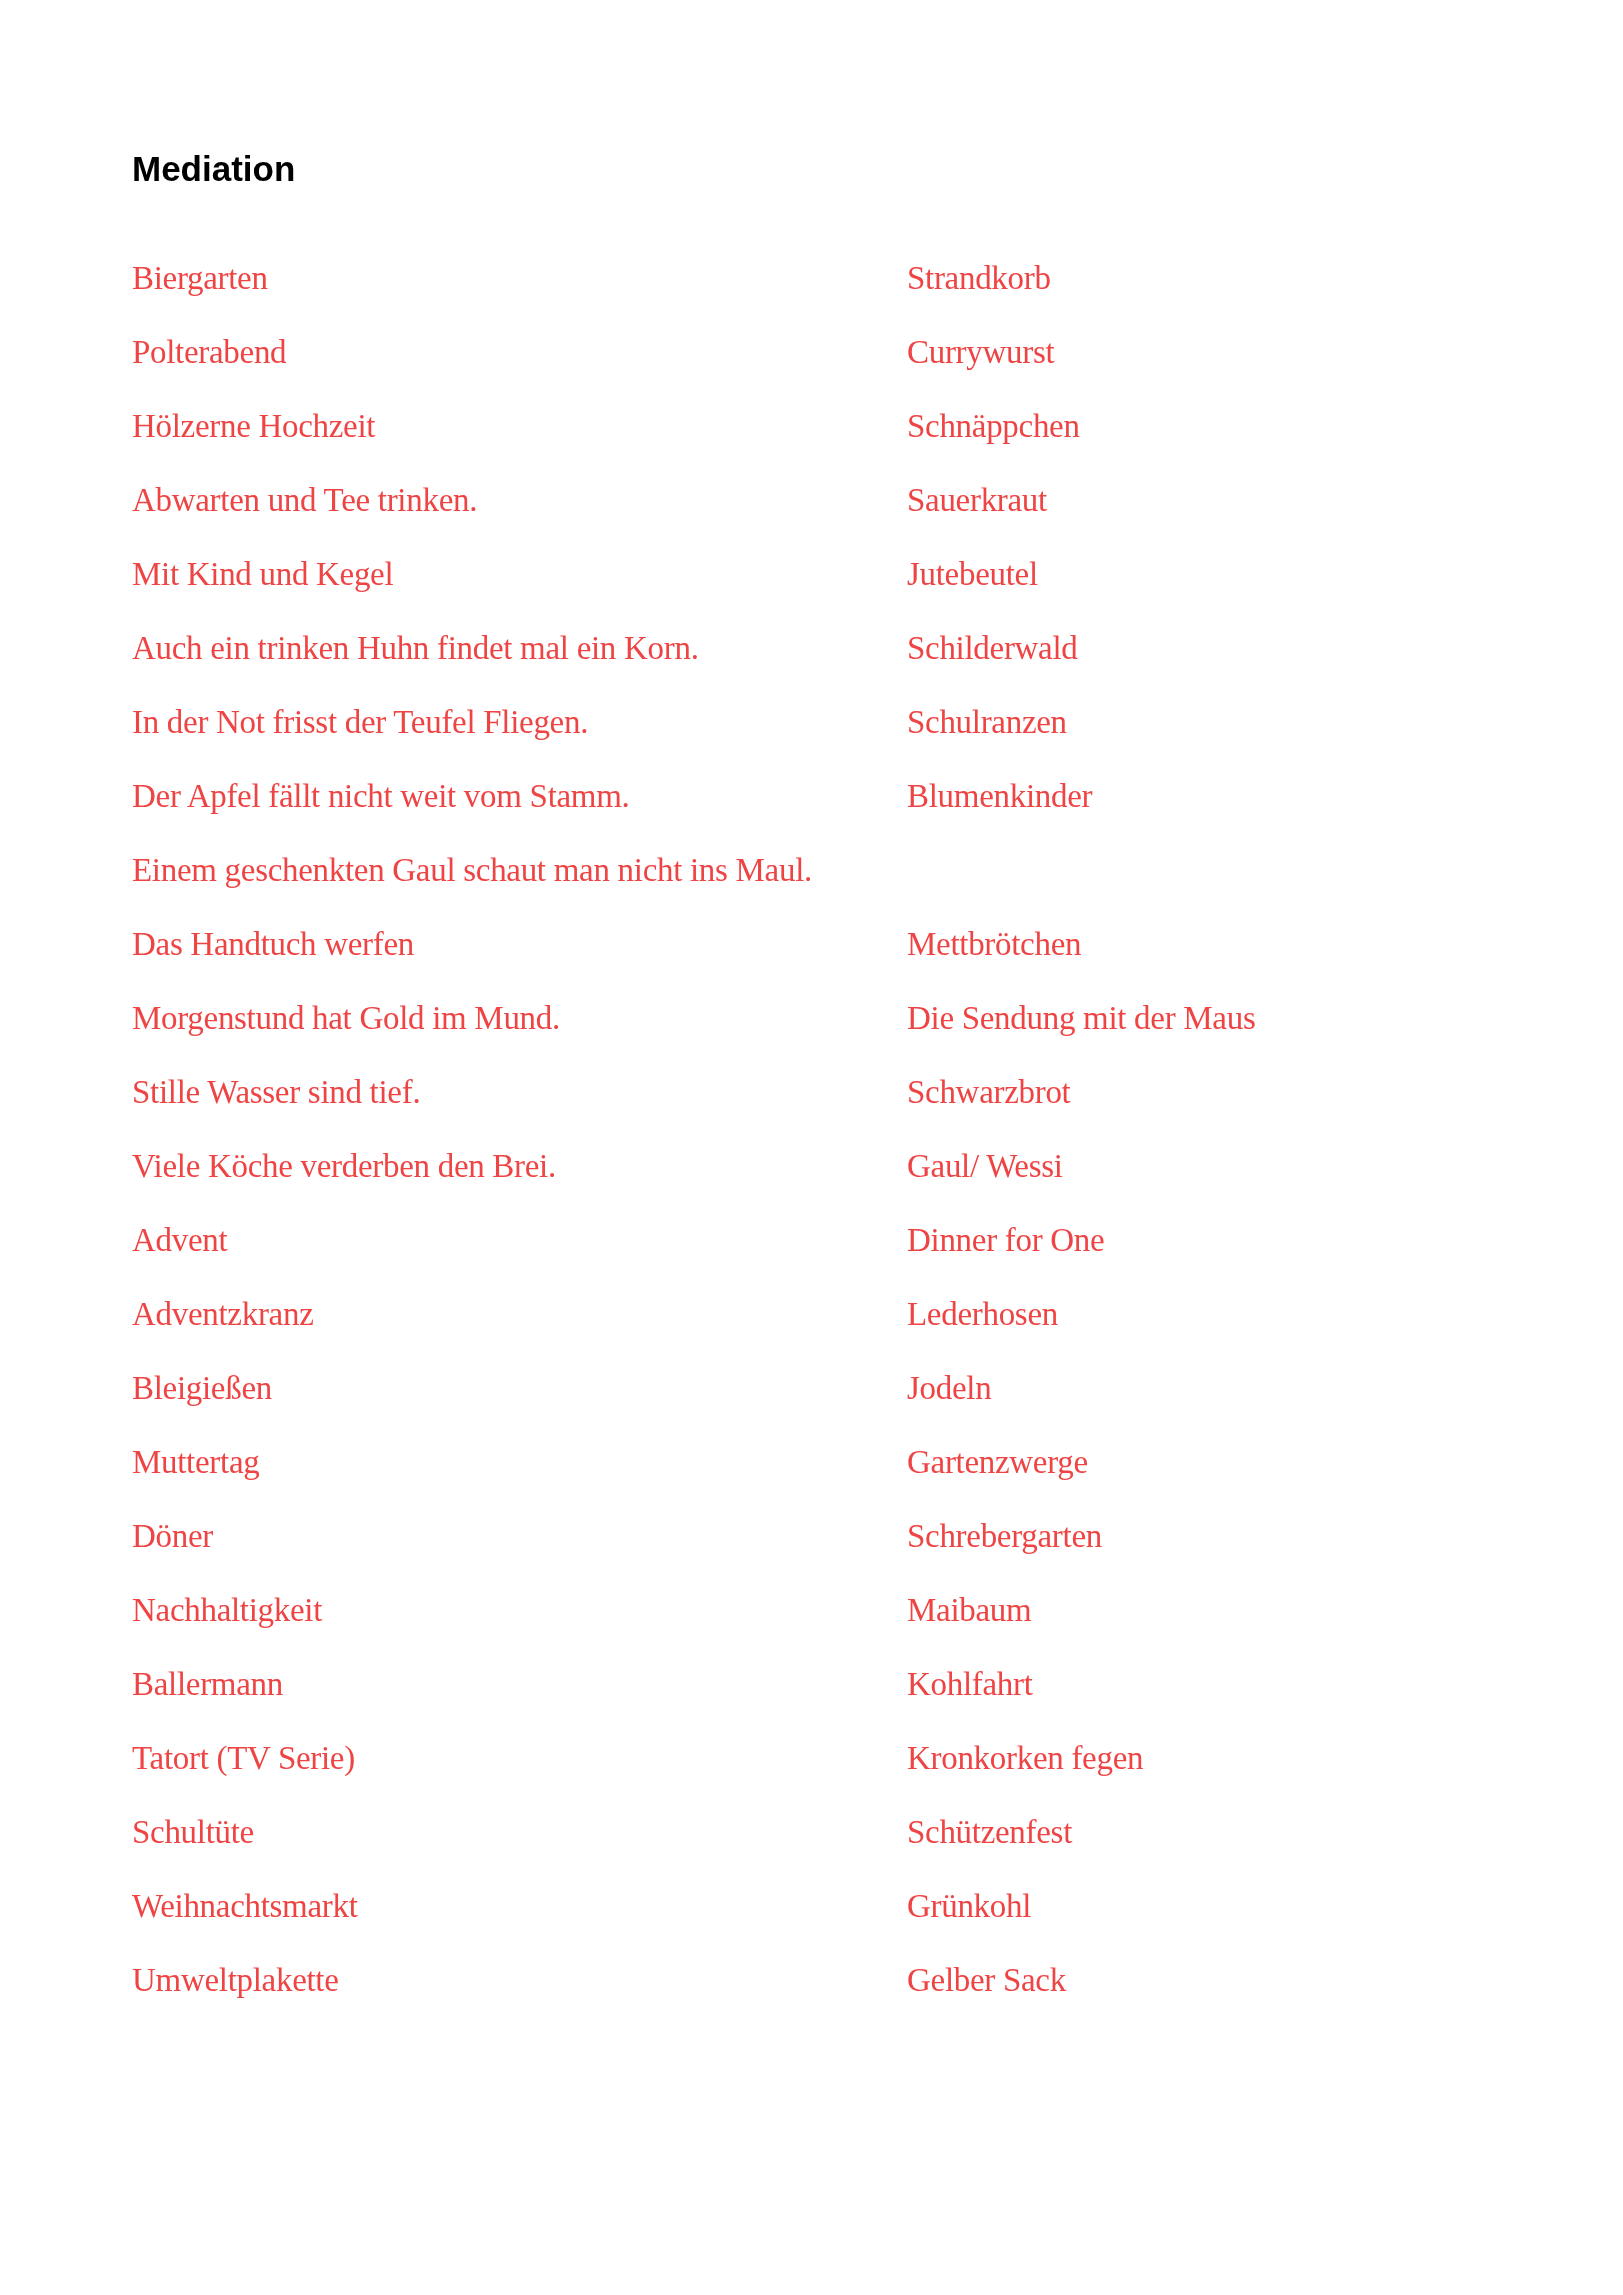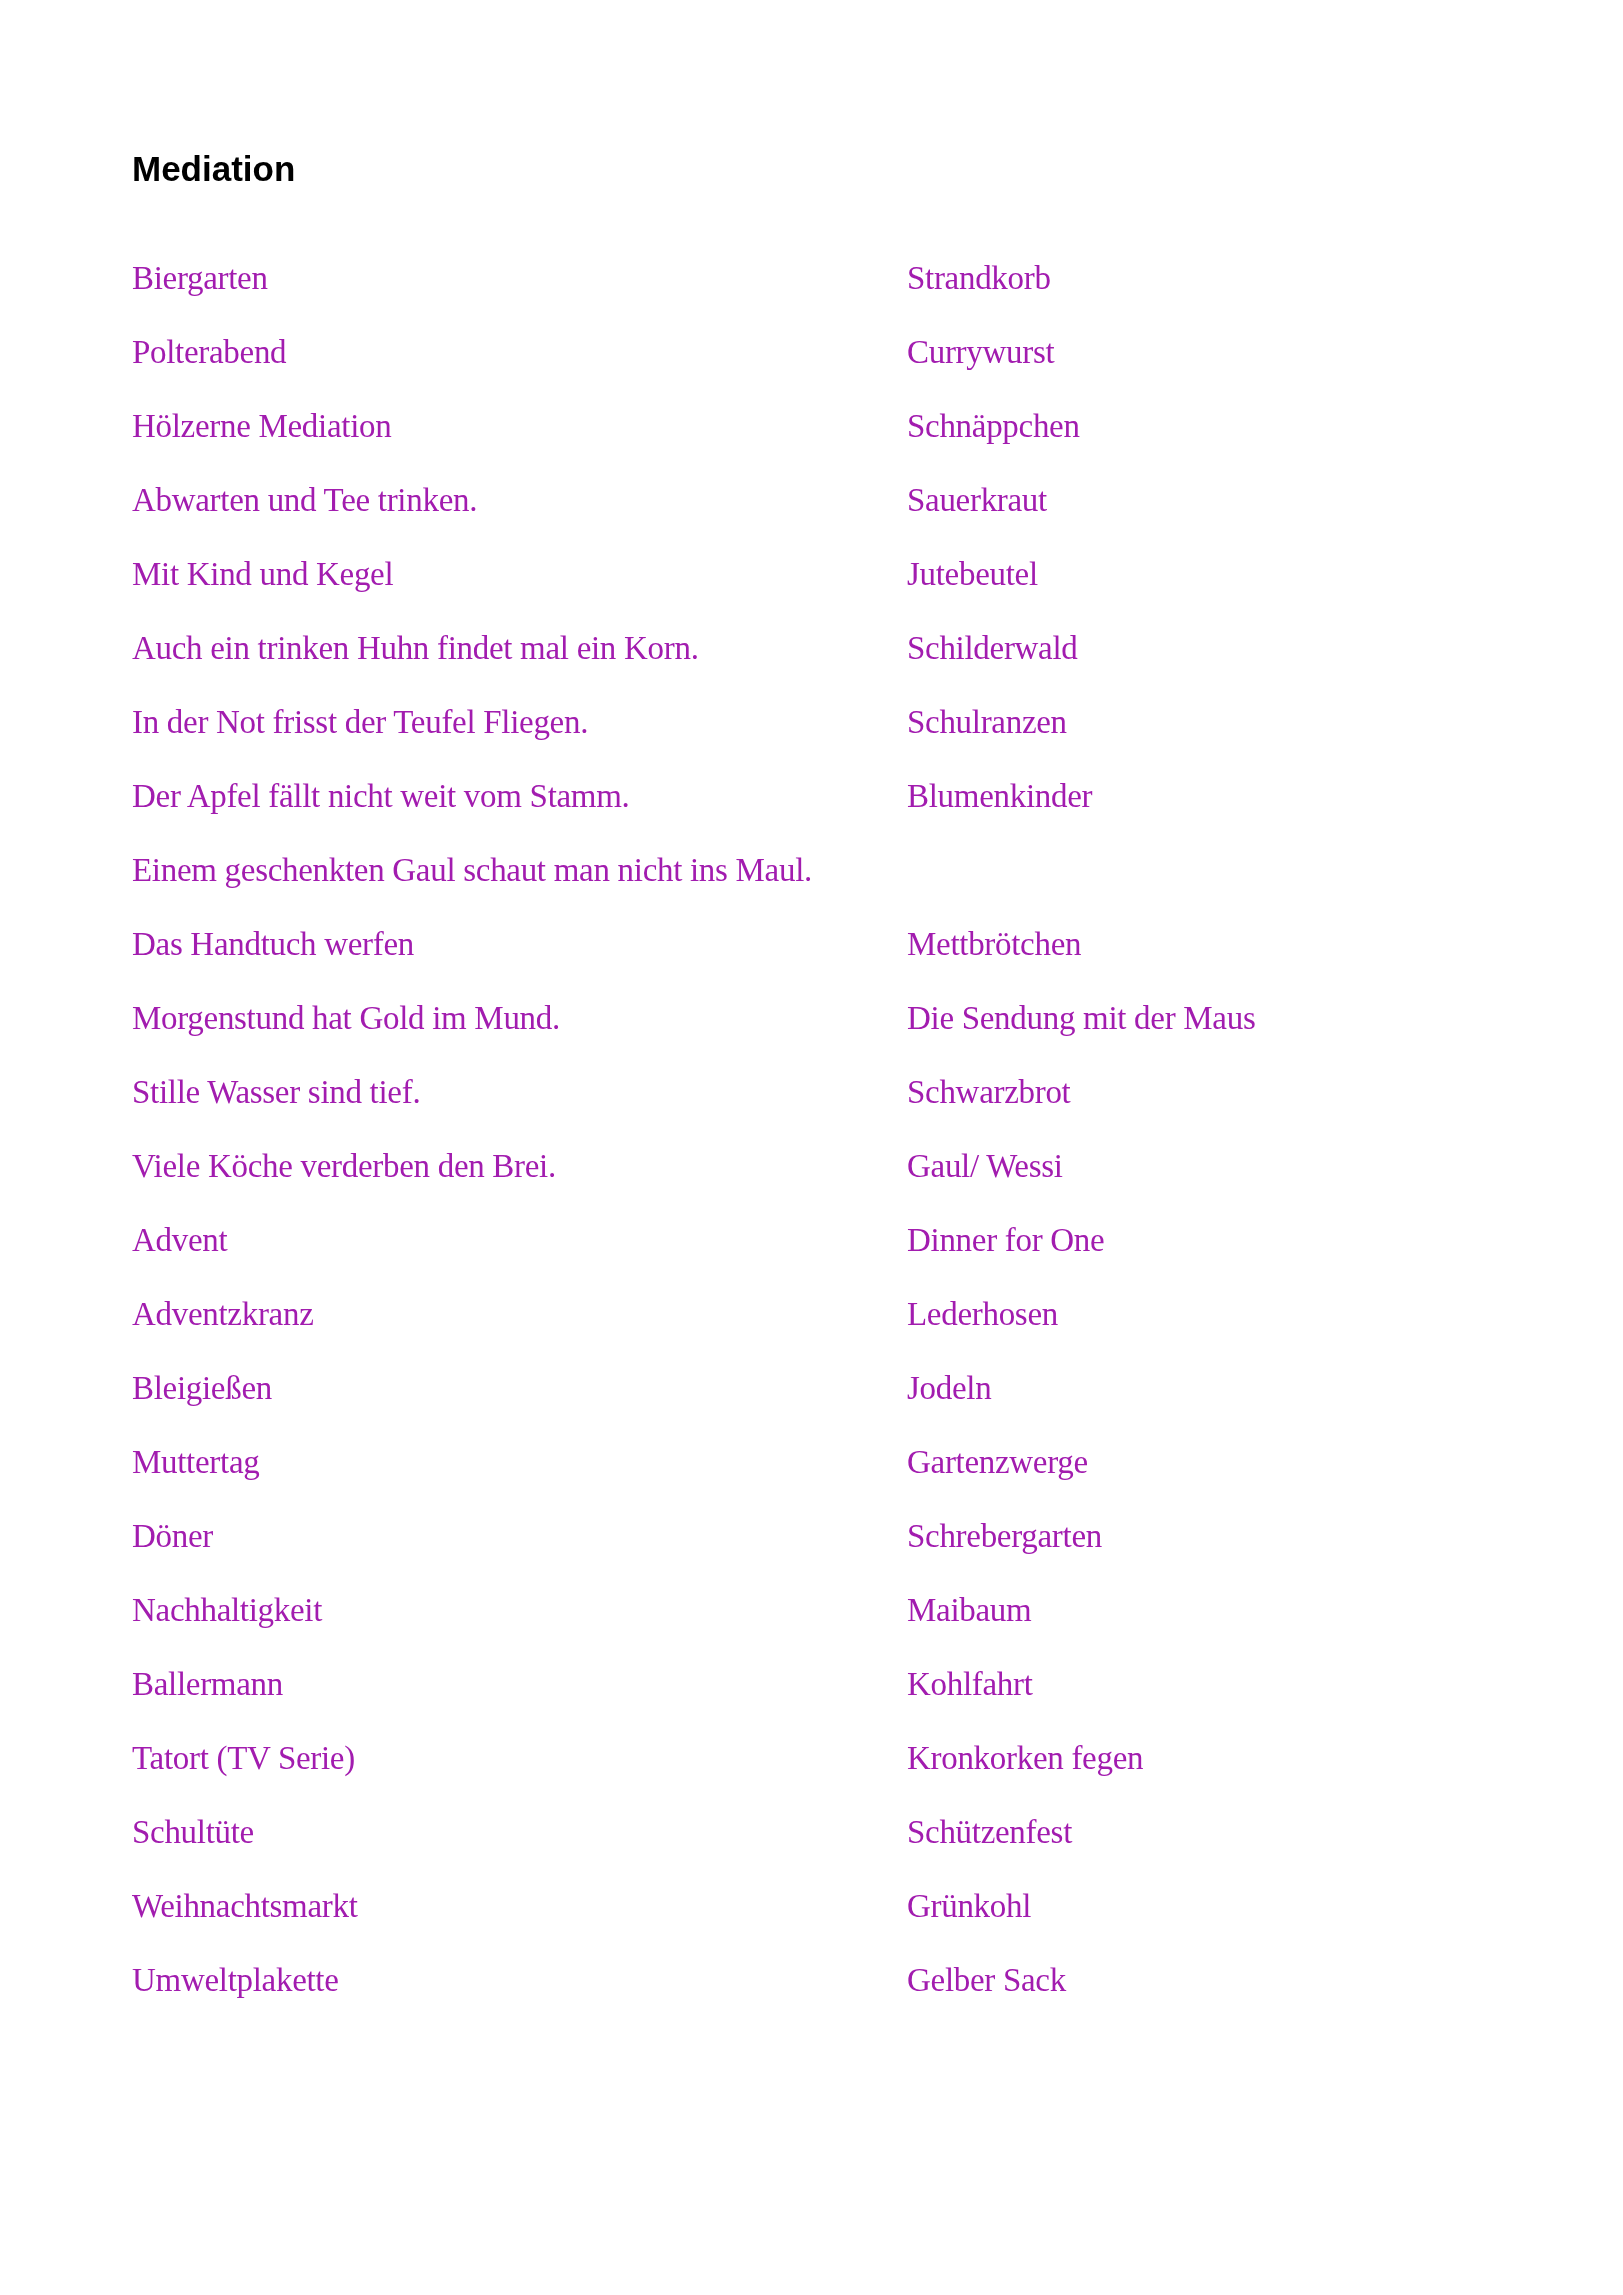--- a/index.html
+++ b/index.html
@@ -44,21 +44,21 @@
     display: flex;
     flex-direction: row;
     align-items: center;
     height: 74px;
   }
   .cell {
     font-size: 33px;
     line-height: 1.1;
     letter-spacing: -0.3px;
     white-space: nowrap;
-    color: #a21caf;
+    color: #ef4444;
   }
   .cell.left {
     width: 775px;
     flex: 0 0 775px;
   }
   .cell.right {
     flex: 1 1 auto;
   }
 </style>
 </head>
@@ -72,21 +72,21 @@
     <span class="cell left">Biergarten</span>
     <span class="cell right">Strandkorb</span>
   </div>
 
   <div class="row">
     <span class="cell left">Polterabend</span>
     <span class="cell right">Currywurst</span>
   </div>
 
   <div class="row">
-    <span class="cell left">Hölzerne Mediation</span>
+    <span class="cell left">Hölzerne Hochzeit</span>
     <span class="cell right">Schnäppchen</span>
   </div>
 
   <div class="row">
     <span class="cell left">Abwarten und Tee trinken.</span>
     <span class="cell right">Sauerkraut</span>
   </div>
 
   <div class="row">
     <span class="cell left">Mit Kind und Kegel</span>

